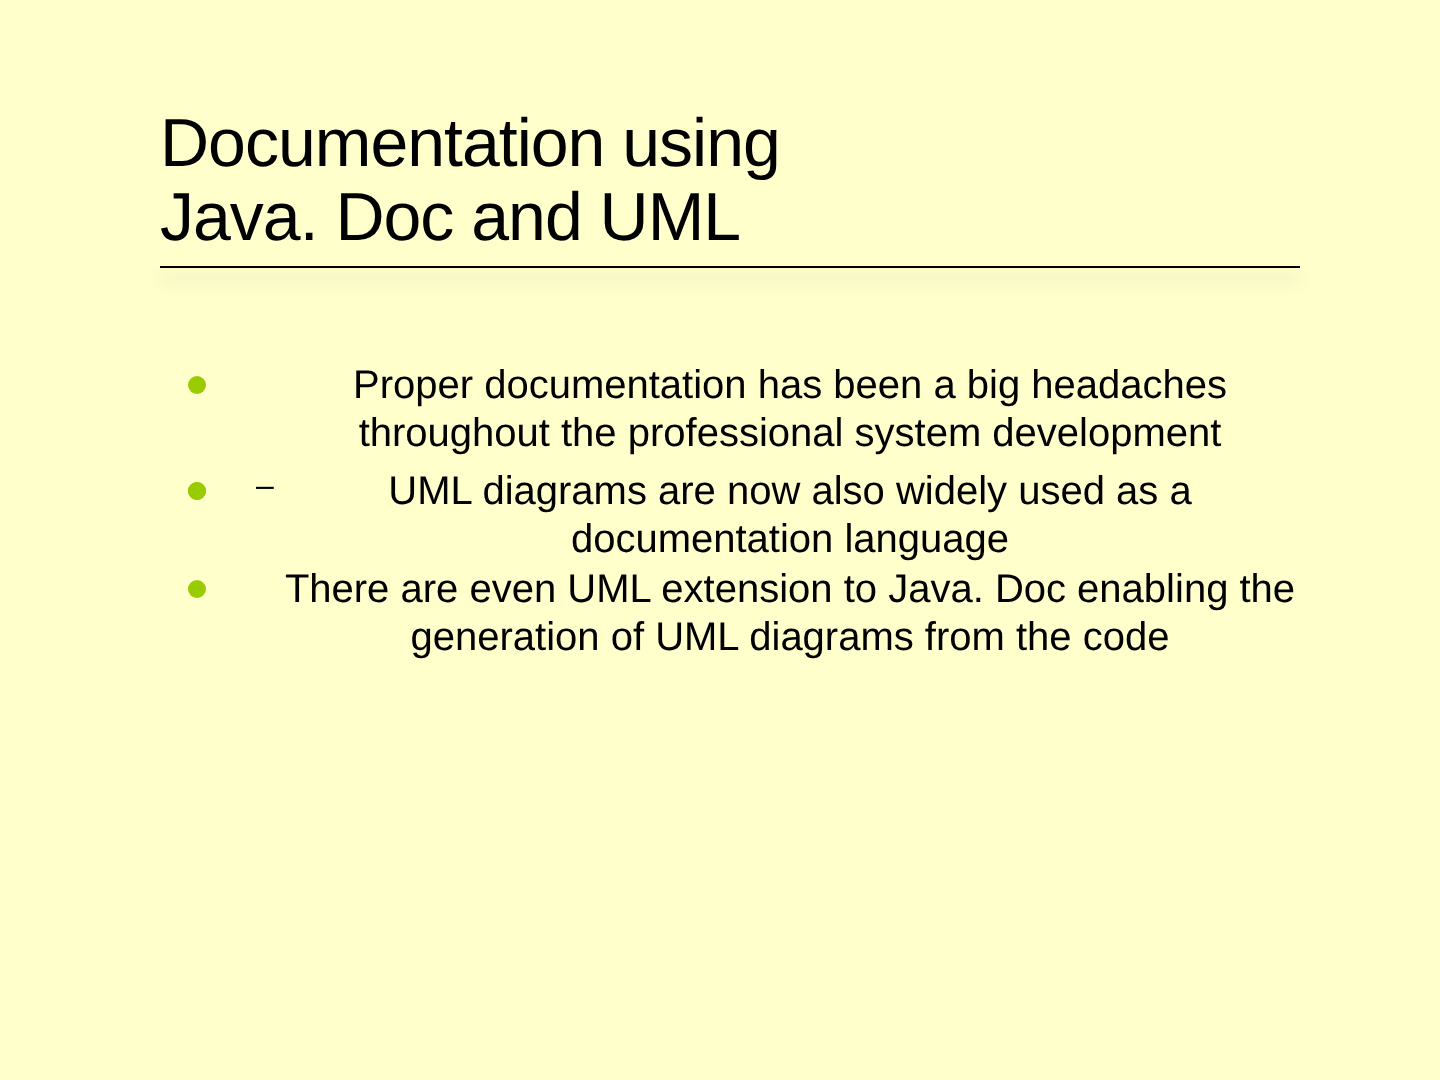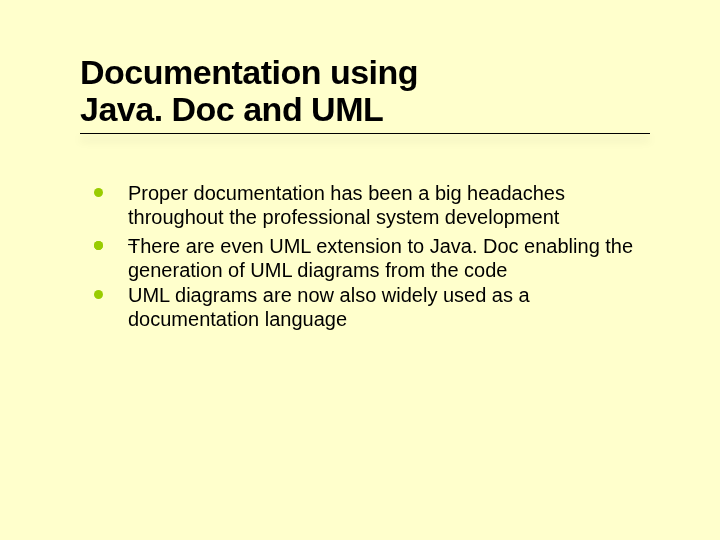--- a/index.html
+++ b/index.html
@@ -12,34 +12,35 @@
   }
   .title-block{
     position:absolute;
     left:80px;top:54px;
     width:560px;
   }
   .title{
     font-size:34px;
     line-height:1.08;
     color:#000;
-    font-weight:700;
+    font-weight:400;
     letter-spacing:-0.5px;
   }
   .title-rule{
     margin-top:6px;
     width:570px;height:0;
     border-bottom:1px solid #000;
     box-shadow:0 6px 8px rgba(0,0,0,0.25);
   }
   .body{
     position:absolute;
     left:94px;top:182px;
     width:568px;
     color:#000;
+    text-align:center;
   }
   ul.lvl1{
     list-style:none;margin:0;padding:0;
   }
   ul.lvl1>li{
     position:relative;
     padding-left:34px;
     font-size:20px;
     line-height:1.18;
     margin-bottom:2px;
@@ -82,20 +83,20 @@
     <li>
       <span class="bullet"></span>
       <ul class="lvl2">
         <li>
           <span class="dash">–</span>
         </li>
       </ul>
     </li>
     <li>
       <span class="bullet"></span>
-      <span>There are even UML extension to Java. Doc enabling the generation of UML diagrams from the code</span>
+      <span>UML diagrams are now also widely used as a documentation language</span>
     </li>
     <li>
       <span class="bullet"></span>
-      <span>UML diagrams are now also widely used as a documentation language</span>
+      <span>There are even UML extension to Java. Doc enabling the generation of UML diagrams from the code</span>
     </li>
   </ul>
 </div>
 
 </body></html>

